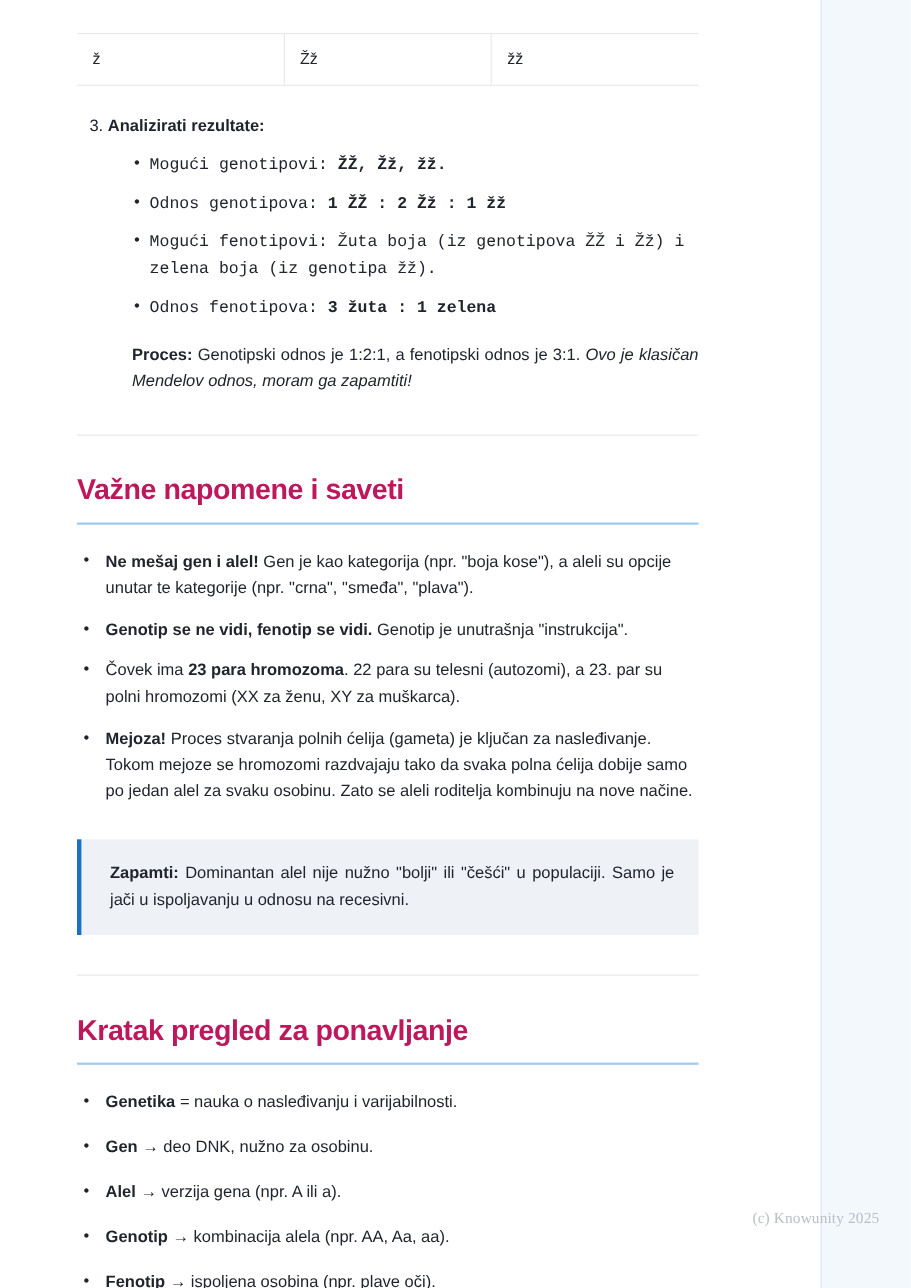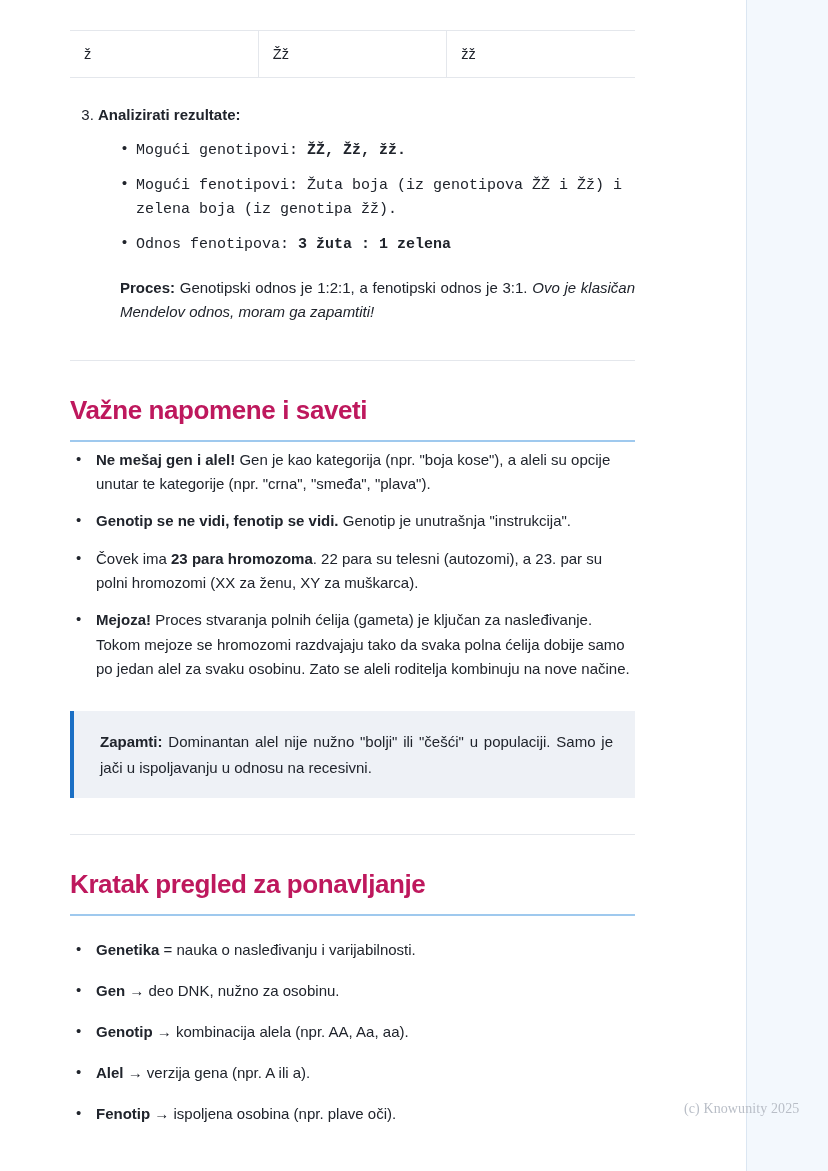--- a/index.html
+++ b/index.html
@@ -118,21 +118,21 @@
     letter-spacing: -0.4px;
     margin: 34px 0 0 0;
     padding: 0 0 14px 0;
     border-bottom: 2px solid #9fc9ee;
     width: 565px;
   }
 
   
   ul.main {
     list-style: none;
-    margin: 6px 0 0 0;
+    margin: 22px 0 0 0;
     padding-left: 0;
   }
   ul.main > li {
     position: relative;
     font-size: 15px;
     line-height: 1.62;
     margin-bottom: 13px;
     padding-left: 26px;
     text-align: left;
   }
@@ -213,20 +213,23 @@
 
     <ol class="steps" start="3">
       <li>
         <span class="step-title">Analizirati rezultate:</span>
 
         <ul class="sub">
           <li>
             <span>Mogući genotipovi: </span><b>ŽŽ, Žž, žž.</b>
           </li>
           <li>
+            <span>Odnos genotipova: </span><b>1 ŽŽ : 2 Žž : 1 žž</b>
+          </li>
+          <li>
             <span>Mogući fenotipovi: Žuta boja (iz genotipova ŽŽ i Žž) i zelena boja (iz genotipa žž).</span>
           </li>
           <li>
             <span>Odnos fenotipova: </span><b>3 žuta : 1 zelena</b>
           </li>
         </ul>
 
         <div class="answer-block">
           <span class="answer-label">Proces:</span><span> Genotipski odnos je 1:2:1, a fenotipski odnos je 3:1. </span><span class="answer-note">Ovo je klasičan Mendelov odnos, moram ga zapamtiti!</span>
         </div>
@@ -261,24 +264,24 @@
     <h2 class="section">Kratak pregled za ponavljanje</h2>
 
     <ul class="summary">
       <li>
         <b>Genetika</b><span> = nauka o nasleđivanju i varijabilnosti.</span>
       </li>
       <li>
         <b>Gen</b><span> → deo DNK, nužno za osobinu.</span>
       </li>
       <li>
+        <b>Alel</b><span> → verzija gena (npr. A ili a).</span>
+      </li>
+      <li>
         <b>Genotip</b><span> → kombinacija alela (npr. AA, Aa, aa).</span>
-      </li>
-      <li>
-        <b>Alel</b><span> → verzija gena (npr. A ili a).</span>
       </li>
       <li>
         <b>Fenotip</b><span> → ispoljena osobina (npr. plave oči).</span>
       </li>
     </ul>
 
   </div>
 
   <div class="watermark">(c) Knowunity 2025</div>
 </div>

